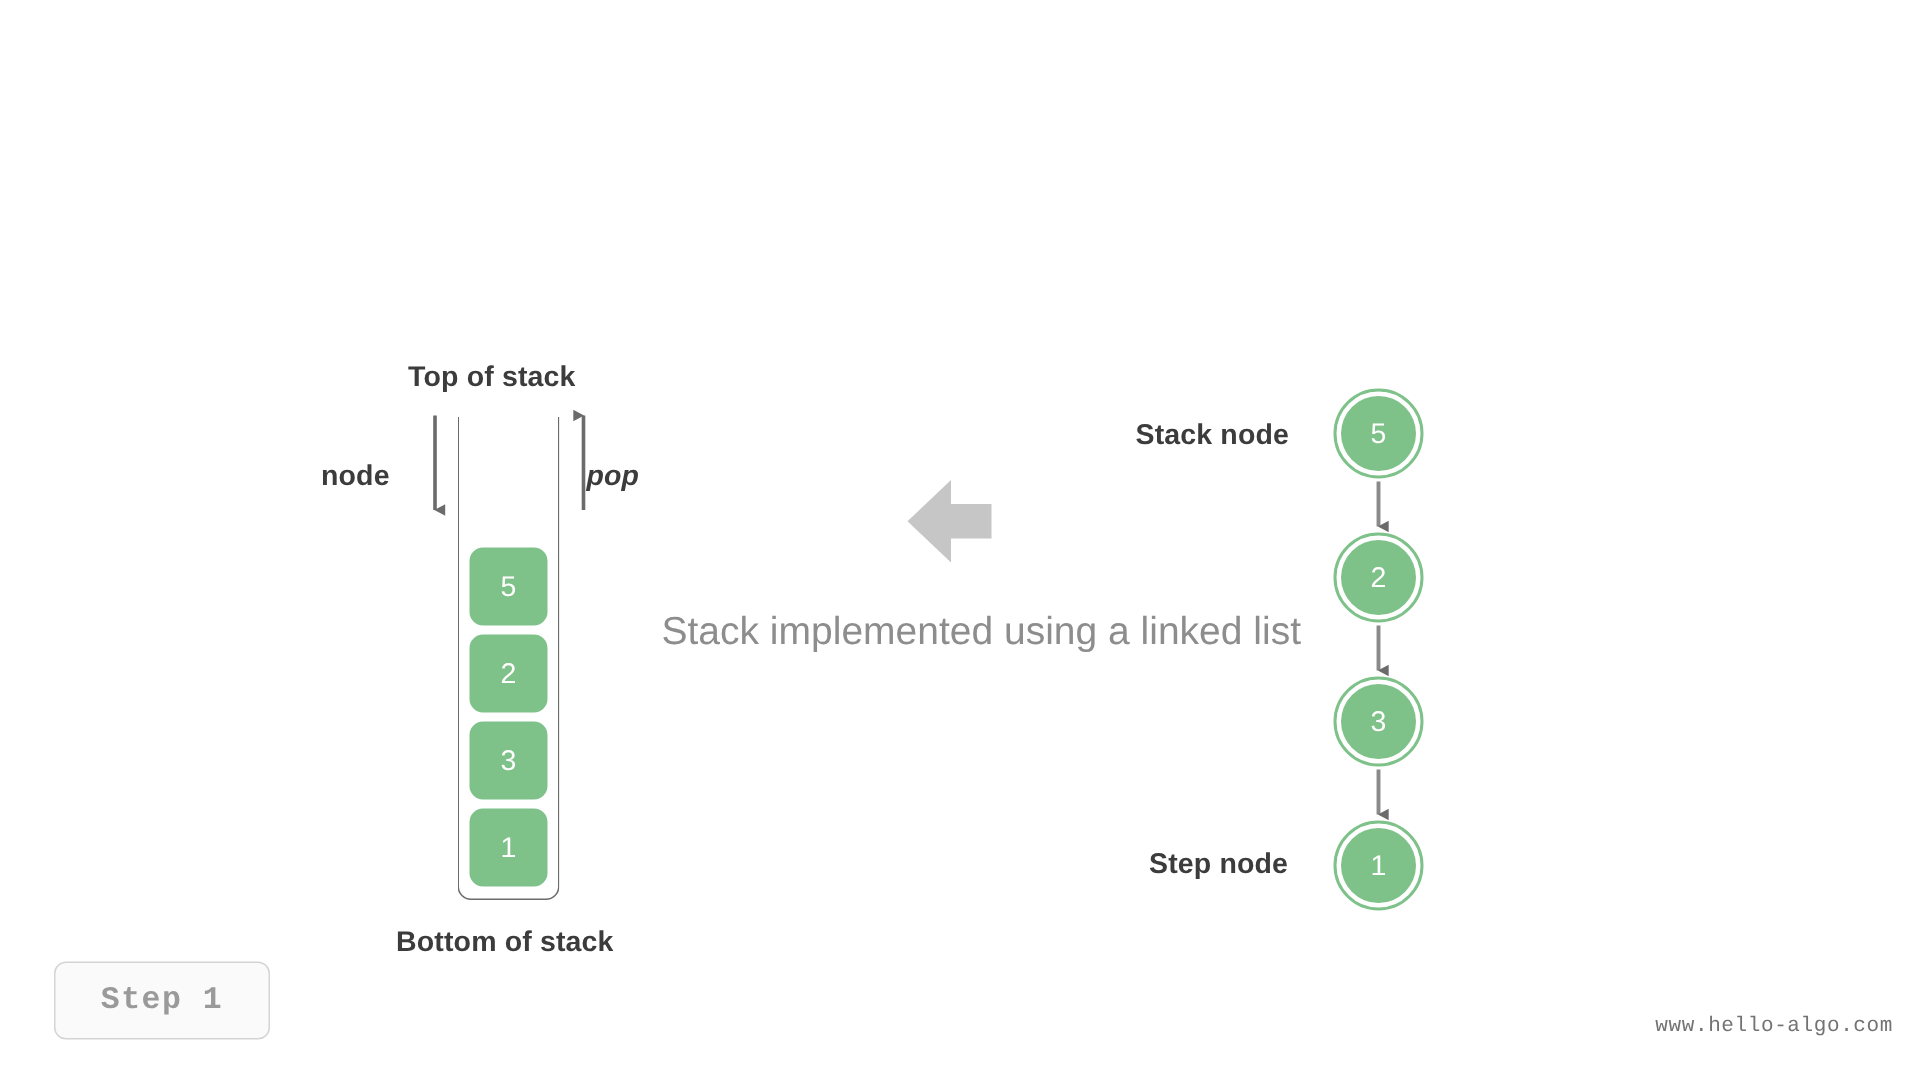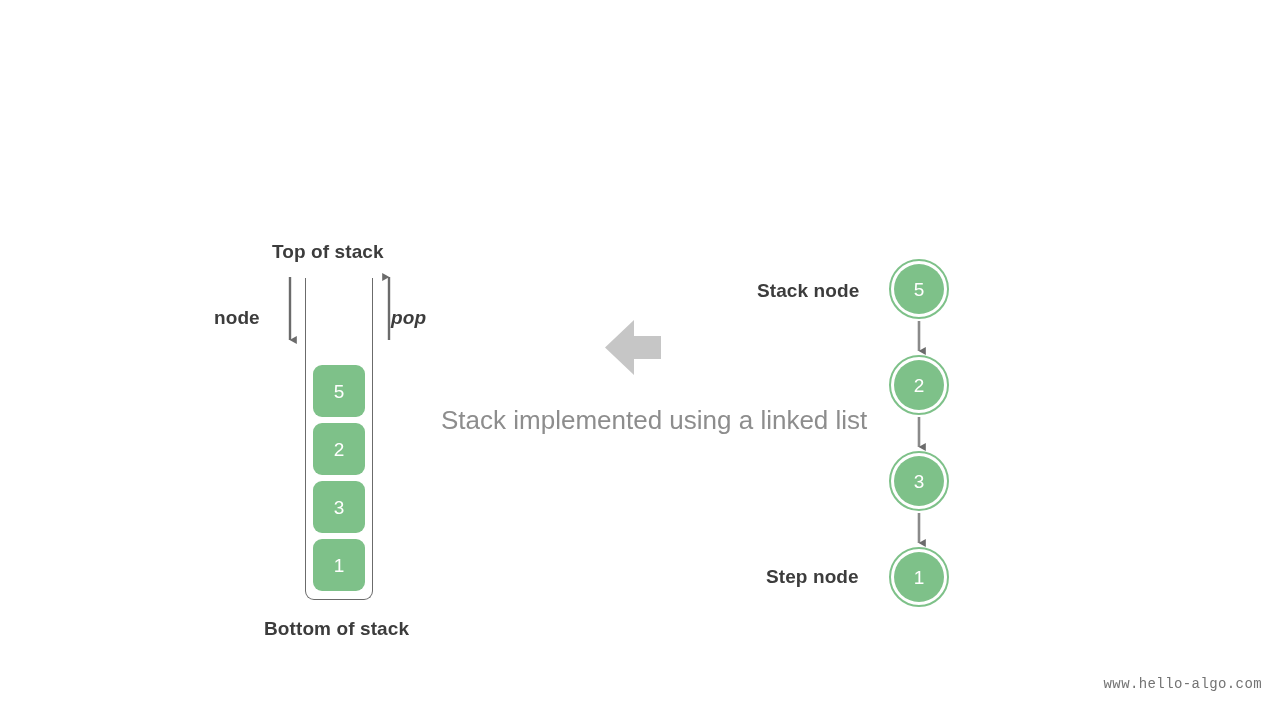--- a/index.html
+++ b/index.html
@@ -229,16 +229,17 @@
 
     <line x1="389" y1="340" x2="389" y2="277" stroke="#6b6b6b" stroke-width="2.4" marker-end="url(#ah-up)"></line>
 
     <path d="M605,347.5 L634,320 L634,336 L661,336 L661,359 L634,359 L634,375 Z" fill="#c6c6c6"></path>
 
     <line x1="919" y1="321" x2="919" y2="351" stroke="#8a8a8a" stroke-width="2.6" marker-end="url(#ah-down)"></line>
     <line x1="919" y1="417" x2="919" y2="447" stroke="#8a8a8a" stroke-width="2.6" marker-end="url(#ah-down)"></line>
     <line x1="919" y1="513" x2="919" y2="543" stroke="#8a8a8a" stroke-width="2.6" marker-end="url(#ah-down)"></line>
   </svg>
 
+  <div class="step-badge">Step  1</div>
 
   <div class="watermark">www.hello-algo.com</div>
 
 </div>
 
 </body></html>

